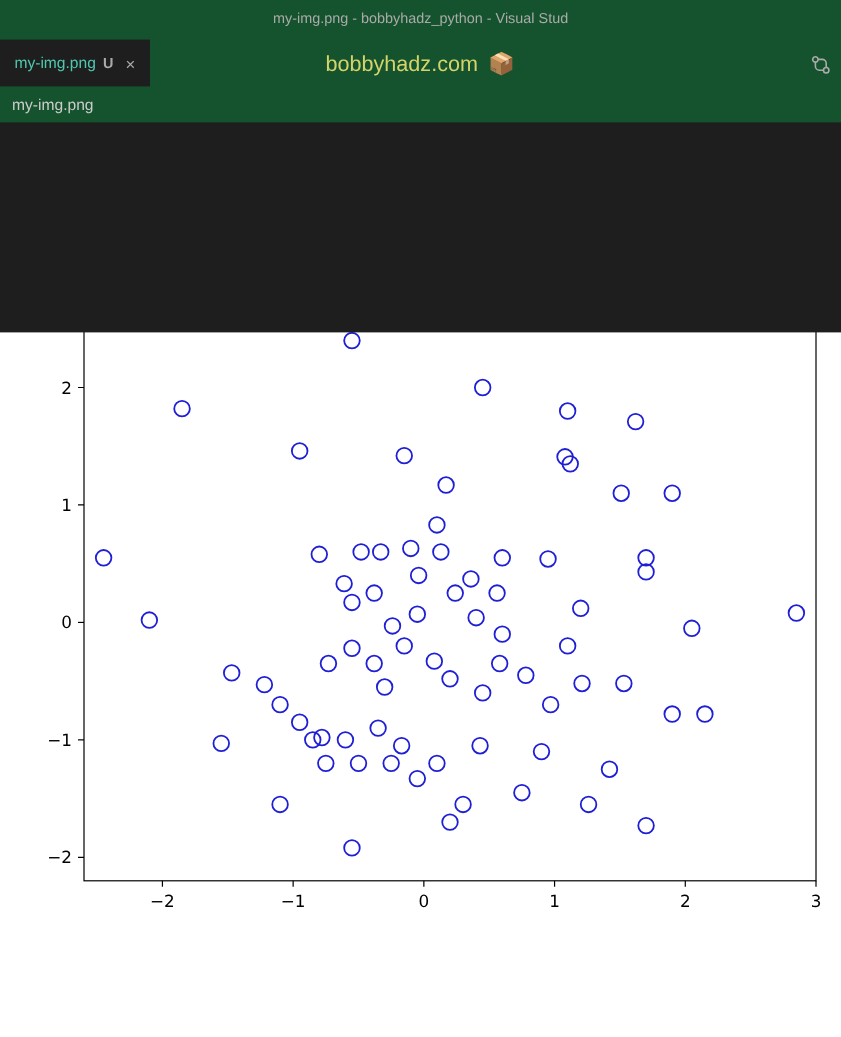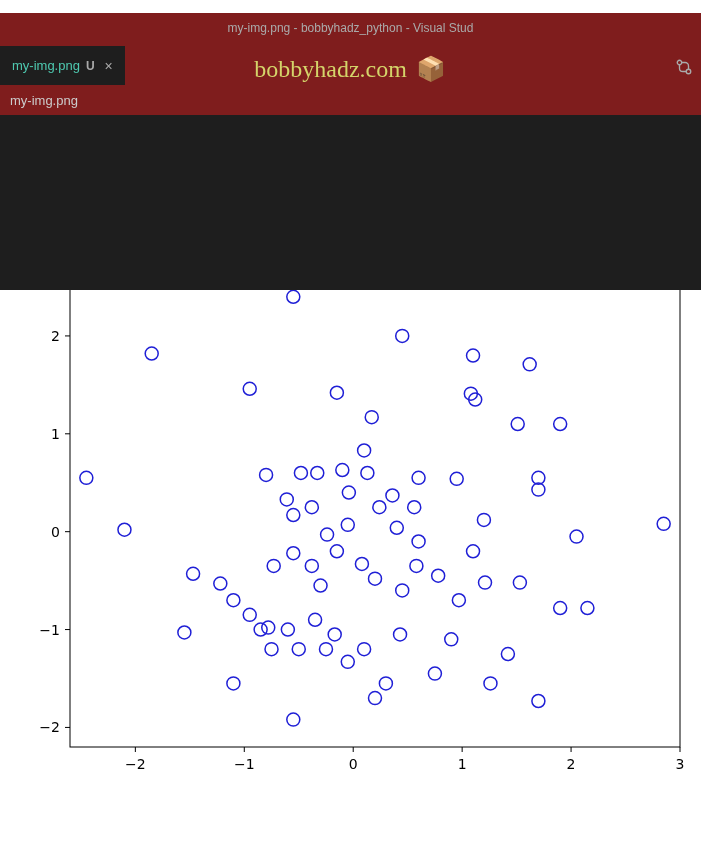--- a/index.html
+++ b/index.html
@@ -1,32 +1,32 @@
 <!DOCTYPE html>
 <html><head>
   <meta charset="utf-8">
   <style>
     * { margin: 0; padding: 0; box-sizing: border-box; }
     body { width: 701px; height: 864px; background: #fff; font-family: Arial, sans-serif; overflow: hidden; }
     
-    .vscode-top { background: #7f1d1d; color: #ccc; height: 224px; position: relative; margin-top: 13px; }
+    .vscode-top { background: #14532d; color: #ccc; height: 224px; position: relative; }
     
     .title-bar { height: 30px; display: flex; align-items: center; justify-content: center; font-size: 12px; color: #aaa; }
     .title-bar-text { position: absolute; left: 50%; transform: translateX(-50%); white-space: nowrap; }
     
     .top-icons { position: absolute; right: 8px; top: 45px; display: flex; align-items: center; gap: 8px; }
     
     .tab-bar { display: flex; height: 39px; margin-top: 3px; align-items: center; }
     .tab { background: #1e1e1e; display: flex; align-items: center; padding: 0 8px 0 12px; height: 100%; gap: 6px; font-size: 13px; }
     .tab.active { background: #1e1e1e; }
     .tab-name { color: #4ec9b0; }
     .tab-modified { color: #aaa; font-weight: bold; font-size: 12px; }
     .tab-close { color: #aaa; cursor: pointer; font-size: 14px; line-height: 1; padding: 2px 4px; }
     
-    .brand { position: absolute; top: 42px; left: 50%; transform: translateX(-50%); color: #d4d46a; font-size: 24px; font-weight: 500; font-family: Liberation Serif, serif; }
+    .brand { position: absolute; top: 42px; left: 50%; transform: translateX(-50%); color: #d4d46a; font-size: 18px; font-weight: 500; font-family: Liberation Sans, sans-serif; }
     .brand-emoji { margin-left: 4px; }
     
     .breadcrumb { padding: 6px 10px; font-size: 13px; color: #ccc; height: 30px; display: flex; align-items: center; }
     
     .image-viewer { background: #1e1e1e; height: calc(277px - 30px - 39px - 30px - 3px); }
     
     .chart-area { background: #fff; padding: 30px 10px 10px 20px; }
     
     svg.chart { display: block; }
     .axis-line { stroke: #000; stroke-width: 1; fill: none; }

